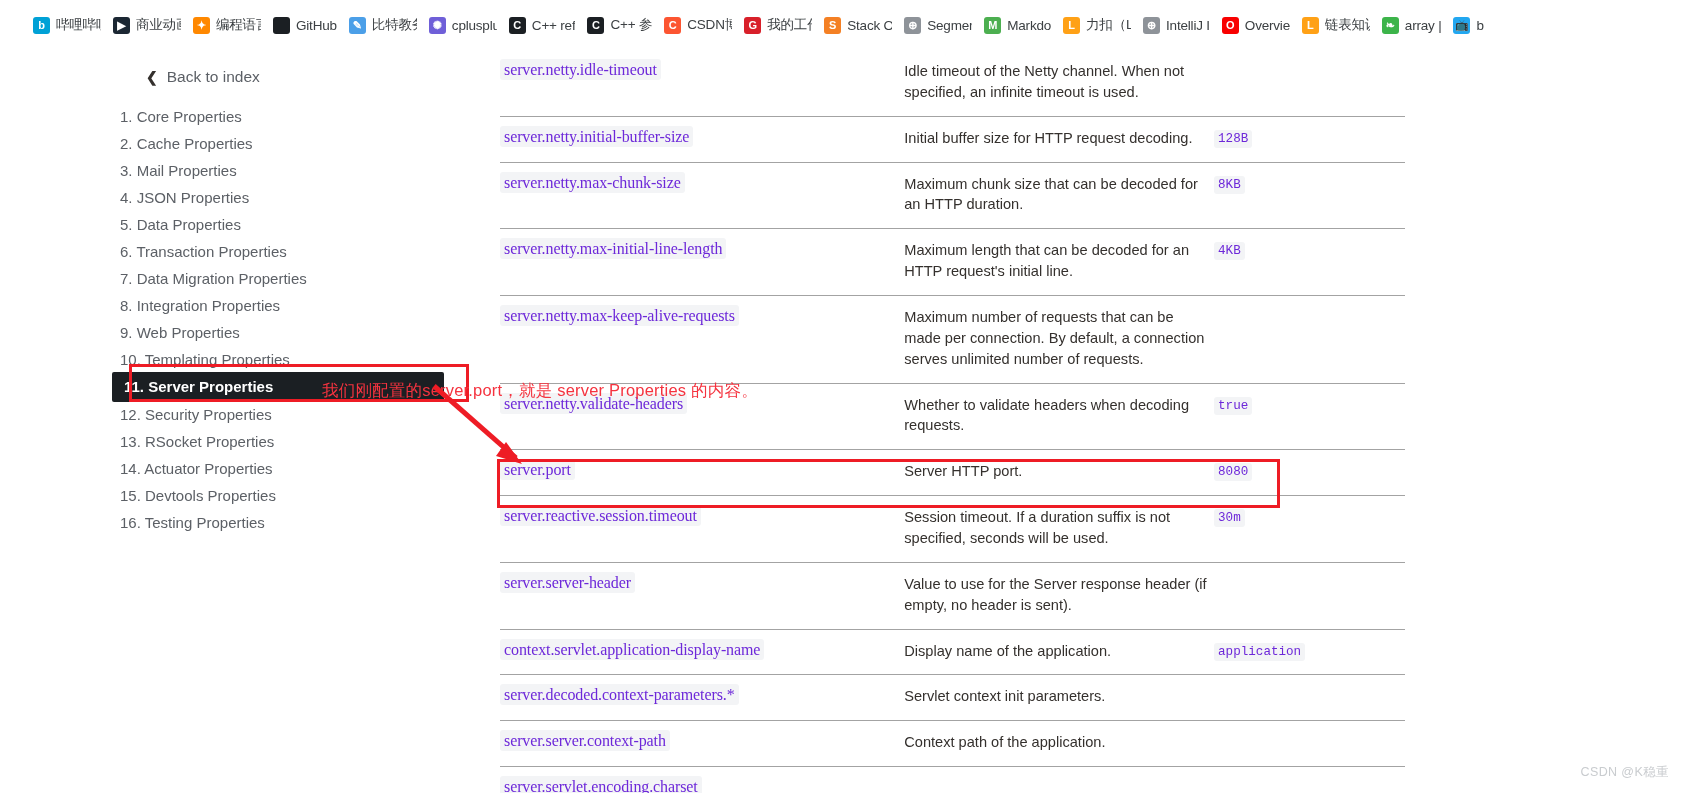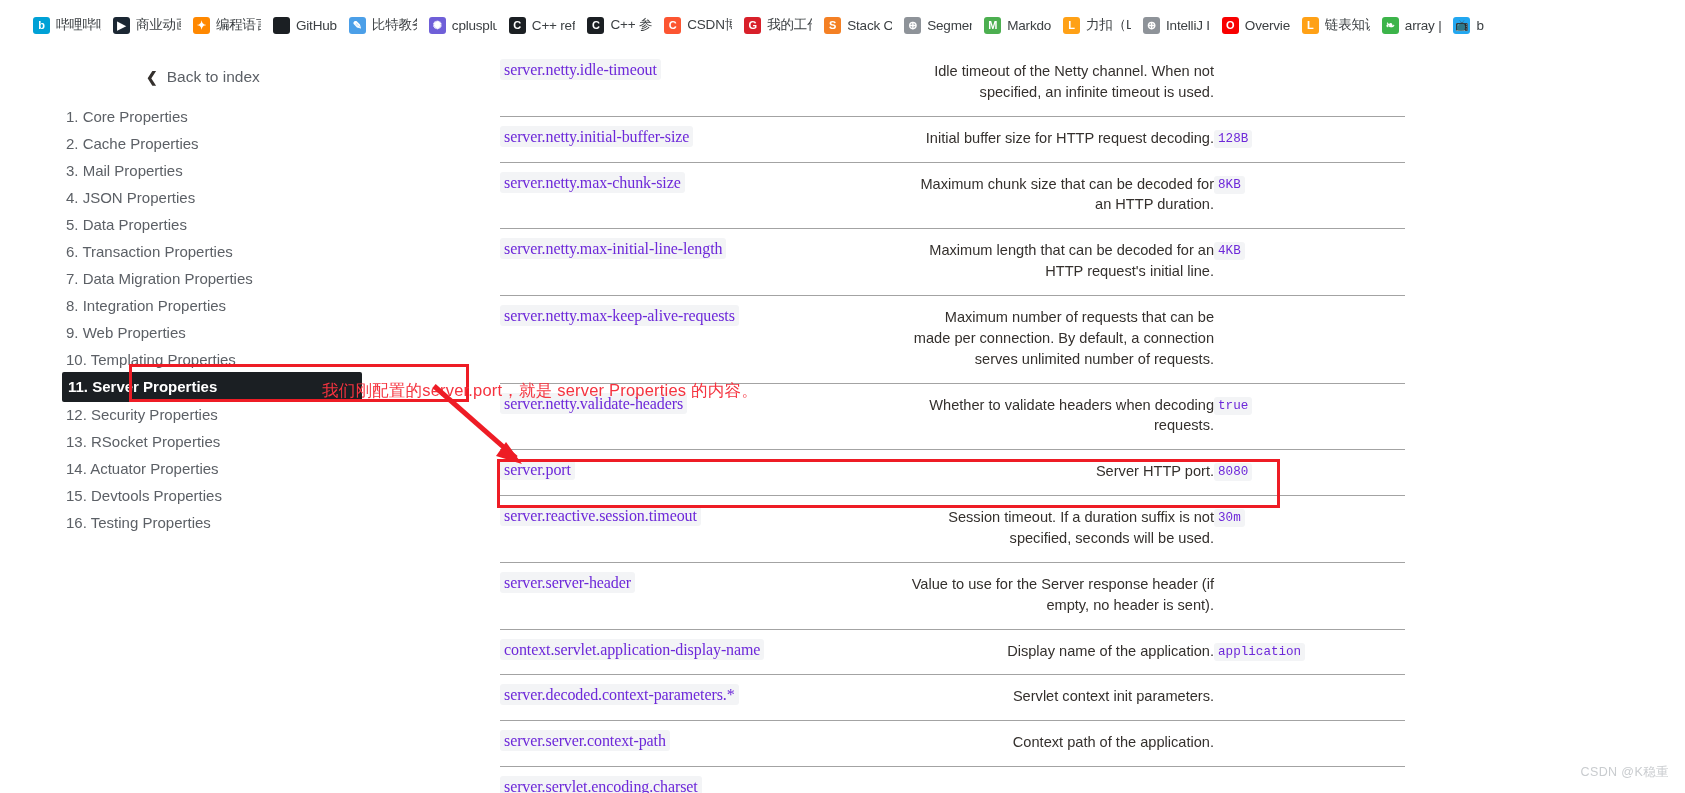--- a/index.html
+++ b/index.html
@@ -93,35 +93,35 @@
   }
   #nav-list {
     position: absolute;
     top: 52px; left: 0;
     width: 510px;
     list-style: none;
   }
   #nav-list li {
     height: 29px;
     line-height: 29px;
-    padding-left: 66px;
+    padding-left: 120px;
     font-size: 15px;
     color: #5c6066;
     margin-bottom: -2px;
     white-space: nowrap;
   }
   #nav-list li.active {
     background: #1b1f23;
     color: #ffffff;
     font-weight: bold;
     height: 30px;
     line-height: 30px;
-    width: 300px;
-    padding-left: 6px;
-    margin-left: 62px;
+    width: 332px;
+    padding-left: 12px;
+    margin-left: 112px;
     border-radius: 2px;
   }
 
   
   #nav-highlight-box {
     position: absolute;
     left: 129px;
     top: 314px;
     width: 340px;
     height: 38px;
@@ -193,21 +193,20 @@
     border-radius: 3px;
     padding: 2px 4px;
     white-space: nowrap;
     letter-spacing: -0.1px;
   }
   span.desc {
     font-size: 14.6px;
     color: #34302d;
     line-height: 1.43;
     display: block;
-    text-align: right;
   }
   code.def {
     font-family: "Liberation Mono", "DejaVu Sans Mono", monospace;
     font-size: 12.6px;
     color: #6d28d9;
     background: #f3f4f6;
     border-radius: 3px;
     padding: 2px 4px;
     white-space: nowrap;
   }

